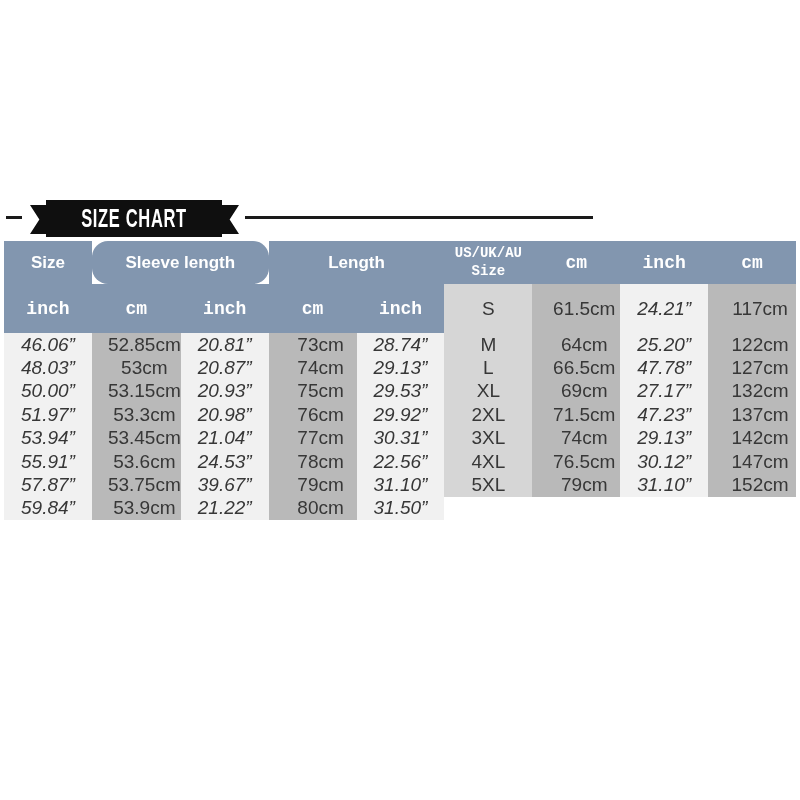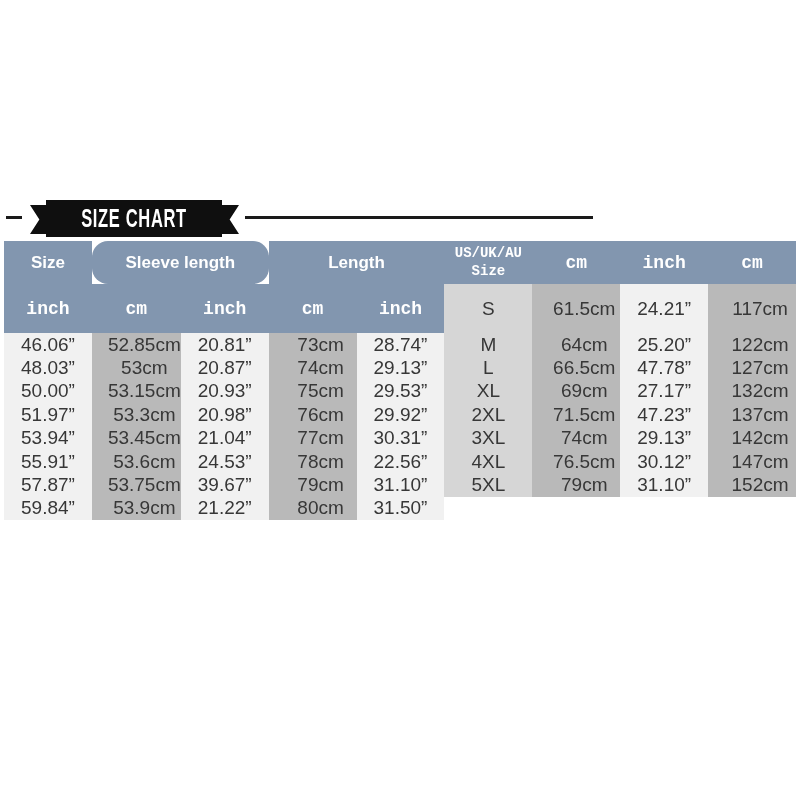--- a/index.html
+++ b/index.html
@@ -70,21 +70,21 @@
   .size-cell {
     background: var(--size-col-bg, #d6d6d6);
     color: var(--data-text, #373737); font-size: 19px;
   }
   .cm-cell {
     background: var(--cm-col-bg, #b9b9b9);
     color: var(--data-text, #373737); font-size: 19px; padding-left: 16px;
   }
   .inch-cell {
     background: var(--inch-col-bg, #f1f1f1);
-    color: var(--data-text, #373737); font-size: 19px;
+    color: var(--data-text, #373737); font-size: 19px; font-style: italic;
   }
 </style>
 </head>
 <body>
 
 <div class="banner">
   <div class="dash"></div>
   <div class="flag left"></div>
   <div class="flag right"></div>
   <div class="ribbon-rect">

